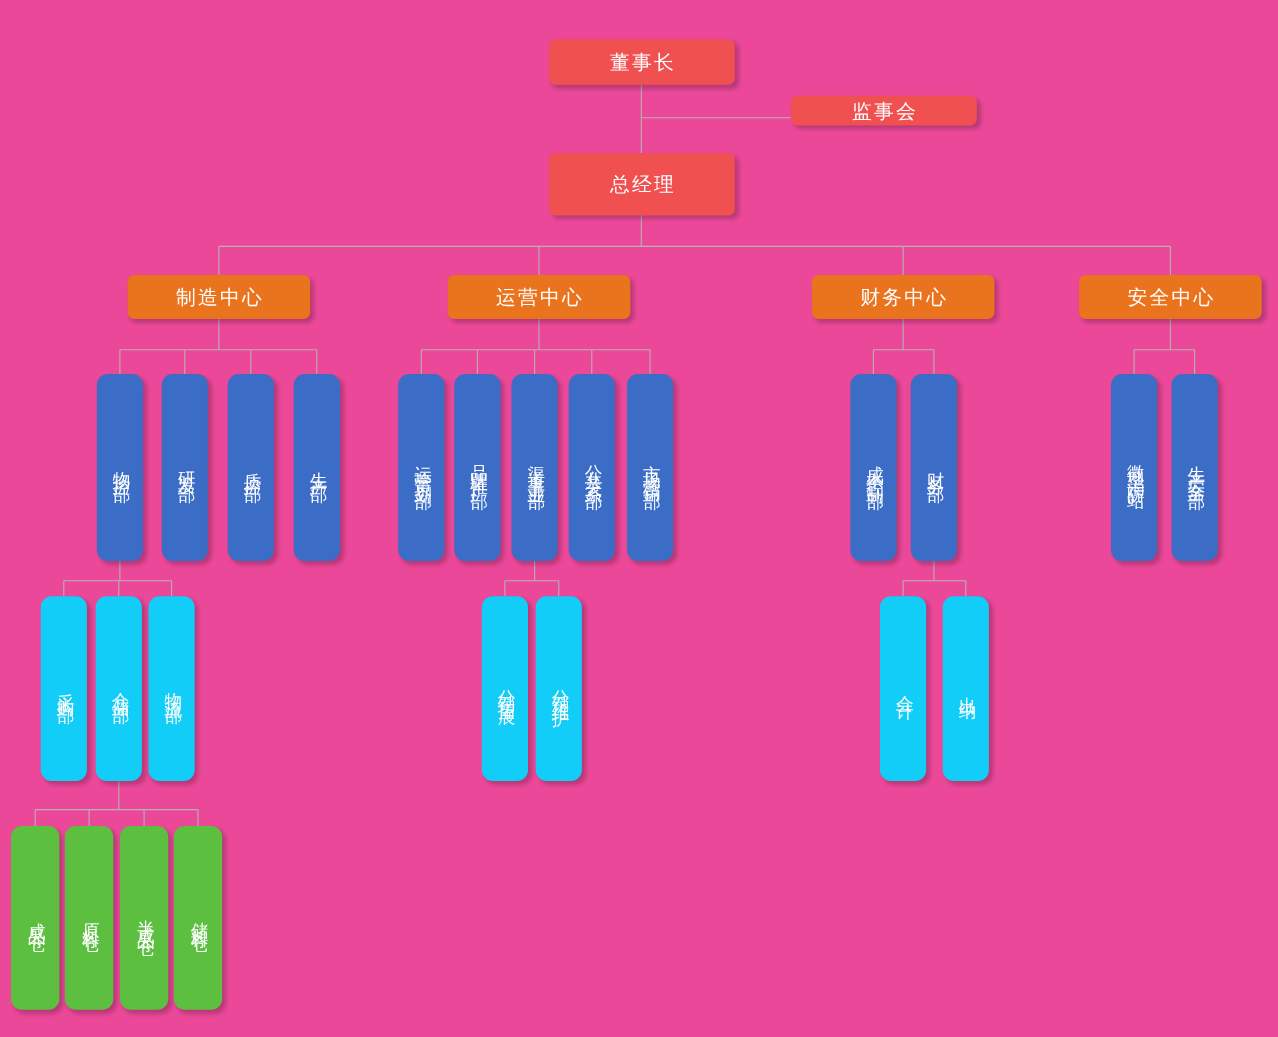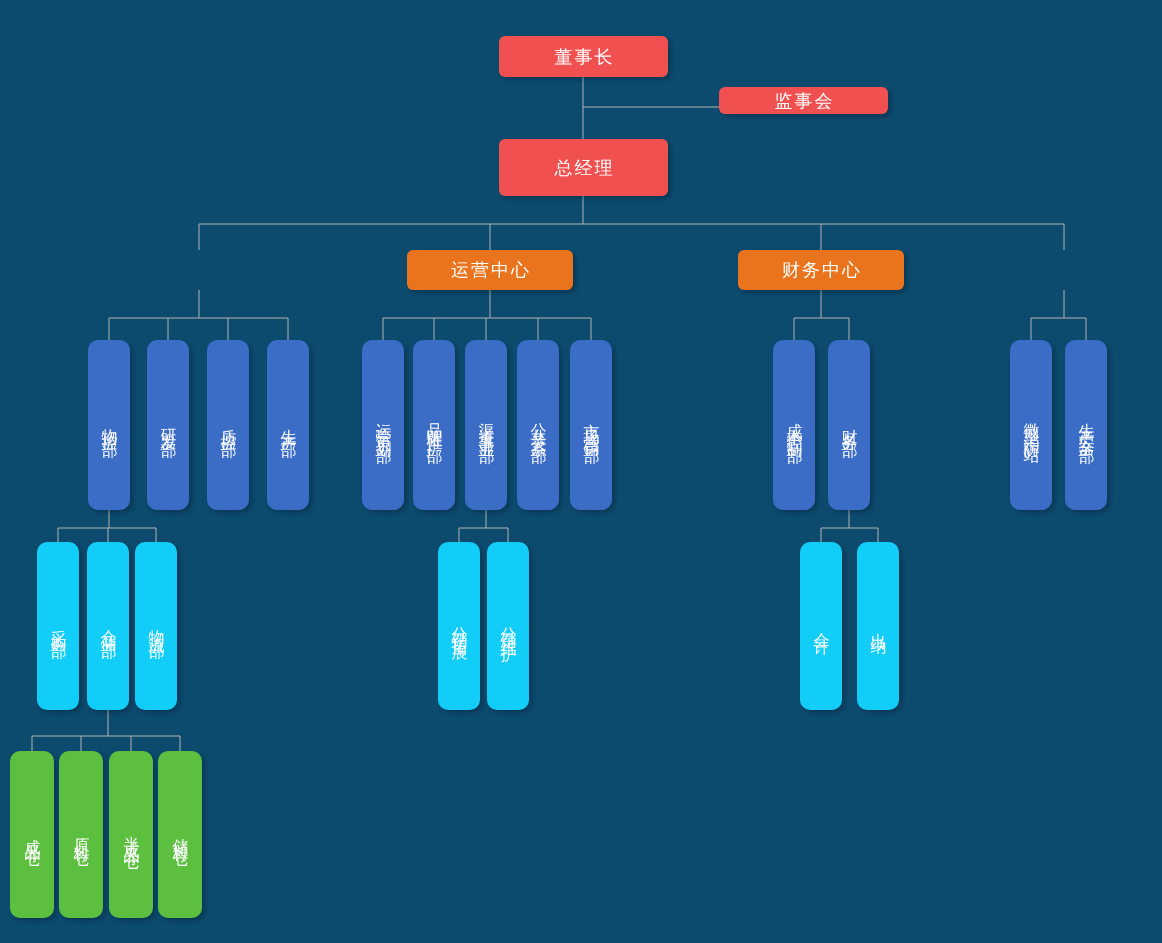--- a/index.html
+++ b/index.html
@@ -1,17 +1,17 @@
 <!DOCTYPE html>
 <html style="--red: #f05150; --orange: #ea731d; --blue: #3b6dc7; --cyan: #11cdf7; --green: #5dbf40; --line: #b3b3b3; --text: #ffffff; --background: #ffffff;"><head>
 <meta charset="utf-8">
 <style>
   html,body{margin:0;padding:0;background:#ffffff;}
   body{font-family:"Liberation Sans","DejaVu Sans",sans-serif;}
-  #canvas{position:relative;width:1162px;height:943px;background:#0c4a6e;overflow:hidden;}
+  #canvas{position:relative;width:1162px;height:943px;background:#ec4899;overflow:hidden;}
   #connectors{position:absolute;left:0;top:0;width:1162px;height:943px;}
   #connectors path{fill:none;stroke:var(--line,#b3b3b3);stroke-width:1;}
   .node{
     position:absolute;display:flex;align-items:center;justify-content:center;
     color:#ffffff;box-sizing:border-box;
     box-shadow:3px 3px 4px rgba(0,0,0,0.22);
   }
   .nh{border-radius:6px;font-size:18px;letter-spacing:2px;text-indent:2px;white-space:nowrap;}
   .nv{
     writing-mode:vertical-rl;text-orientation:upright;
@@ -38,22 +38,24 @@
     <path d="M109 510 V528 M58 528 H156 M58 528 V542 M108 528 V542 M156 528 V542"></path>
     <path d="M486 510 V528 M459 528 H508 M459 528 V542 M508 528 V542"></path>
     <path d="M849 510 V528 M821 528 H878 M821 528 V542 M878 528 V542"></path>
     <path d="M108 710 V736 M32 736 H180 M32 736 V751 M81 736 V751 M131 736 V751 M180 736 V751"></path>
   </svg>
 
   <div class="node nh c-red" style="left:499px;top:36px;width:169px;height:41px">董事长</div>
   <div class="node nh c-red" style="left:719px;top:87px;width:169px;height:27px">监事会</div>
   <div class="node nh c-red" style="left:499px;top:139px;width:169px;height:57px">总经理</div>
 
+  <div class="node nh c-orange" style="left:116px;top:250px;width:166px;height:40px">制造中心</div>
   <div class="node nh c-orange" style="left:738px;top:250px;width:166px;height:40px">财务中心</div>
   <div class="node nh c-orange" style="left:407px;top:250px;width:166px;height:40px">运营中心</div>
+  <div class="node nh c-orange" style="left:981px;top:250px;width:166px;height:40px">安全中心</div>
 
   <div class="node nv c-blue" style="left:88px;top:340px;width:42px;height:170px">物控部</div>
   <div class="node nv c-blue" style="left:147px;top:340px;width:42px;height:170px">研发部</div>
   <div class="node nv c-blue" style="left:207px;top:340px;width:42px;height:170px">质控部</div>
   <div class="node nv c-blue" style="left:267px;top:340px;width:42px;height:170px">生产部</div>
 
   <div class="node nv c-blue" style="left:362px;top:340px;width:42px;height:170px">运营策划部</div>
   <div class="node nv c-blue" style="left:413px;top:340px;width:42px;height:170px">品牌推广部</div>
   <div class="node nv c-blue" style="left:465px;top:340px;width:42px;height:170px">渠道事业部</div>
   <div class="node nv c-blue" style="left:517px;top:340px;width:42px;height:170px">公共关系部</div>

